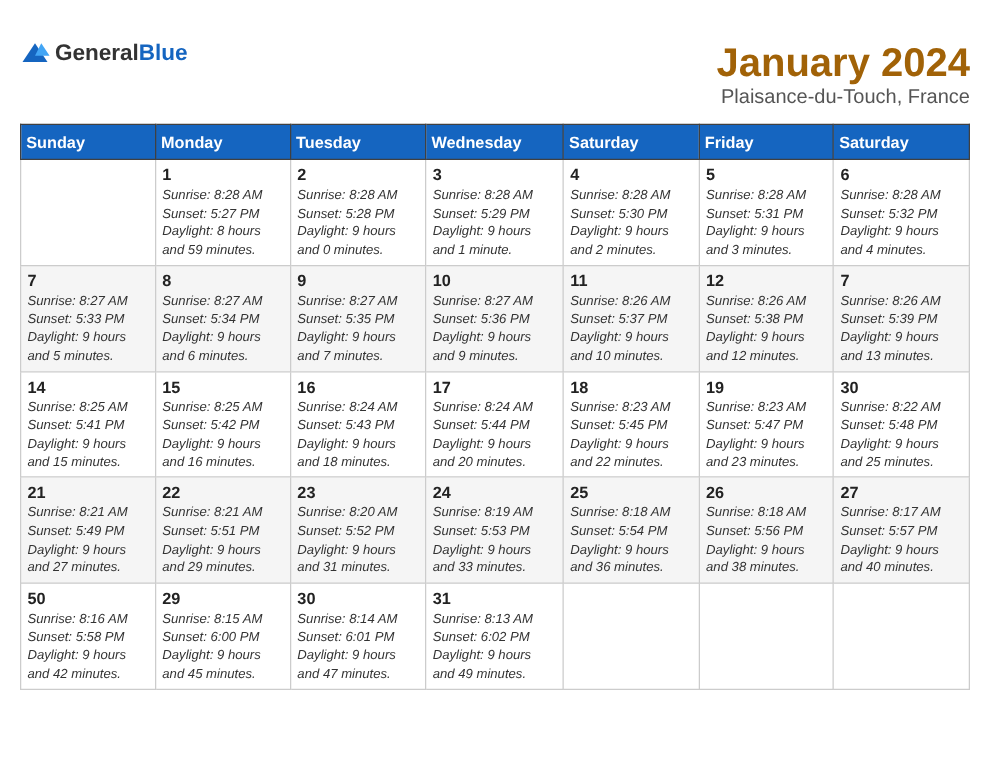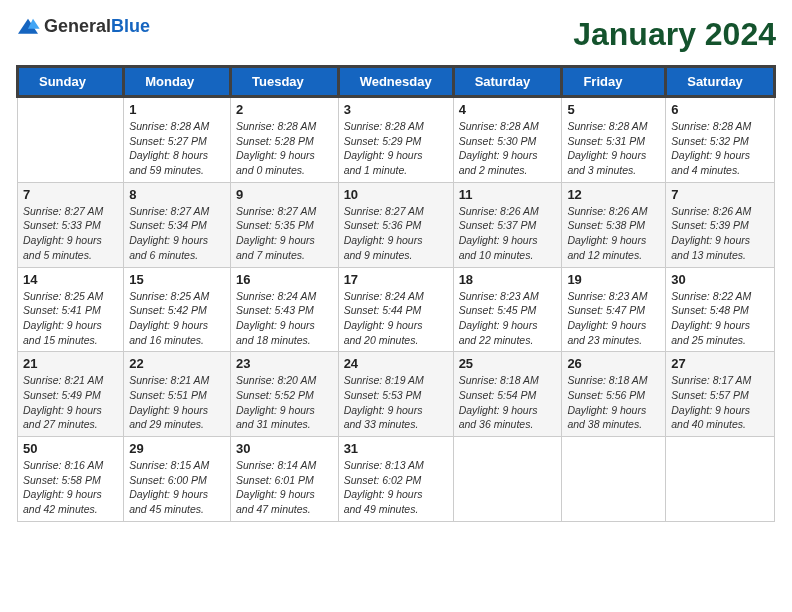--- a/index.html
+++ b/index.html
@@ -8,20 +8,21 @@
       background: #fff;
       width: 792px;
       min-height: 612px;
       padding: 16px;
     }
     .header {
       display: flex;
       justify-content: space-between;
       align-items: flex-start;
       margin-bottom: 12px;
+      margin-top: 16px;
     }
     .logo {
       display: flex;
       align-items: center;
       gap: 4px;
     }
     .logo-text-general {
       font-size: 18px;
       font-weight: bold;
       color: #333;
@@ -34,39 +35,39 @@
     .logo-icon {
       width: 24px;
       height: 20px;
     }
     .title-block {
       text-align: right;
     }
     .month-title {
       font-size: 32px;
       font-weight: bold;
-      color: #14532d;
+      color: #a16207;
     }
     .location-title {
       font-size: 16px;
       color: #555;
     }
     table {
       width: 100%;
       border-collapse: collapse;
       font-size: 11px;
     }
     thead tr th {
       background: #1565c0;
       color: #fff;
-      padding: 6px 20px;
+      padding: 6px 4px;
       text-align: left;
       font-size: 13px;
       font-weight: bold;
-      border: 3px solid #404040;
+      border: 1px solid #404040;
     }
     tbody tr td {
       border: 1px solid #ccc;
       vertical-align: top;
       padding: 4px 5px;
       min-height: 80px;
       width: 113px;
     }
     tbody tr:nth-child(odd) td {
       background: #fff;
@@ -100,20 +101,21 @@
       <polygon points="20,2 28,14 14,14" fill="#42a5f5"></polygon>
     </svg>
     <div>
       <div>
         <span class="logo-text-general">General</span><span class="logo-text-blue">Blue</span>
       </div>
     </div>
   </div>
   <div class="title-block">
     <div class="month-title">January 2024</div>
+    <div class="location-title">Plaisance-du-Touch, France</div>
   </div>
 </div>
 
 <table>
   <thead>
     <tr id="thead-row">
         <th>Sunday</th>
         <th>Monday</th>
         <th>Tuesday</th>
         <th>Wednesday</th>

